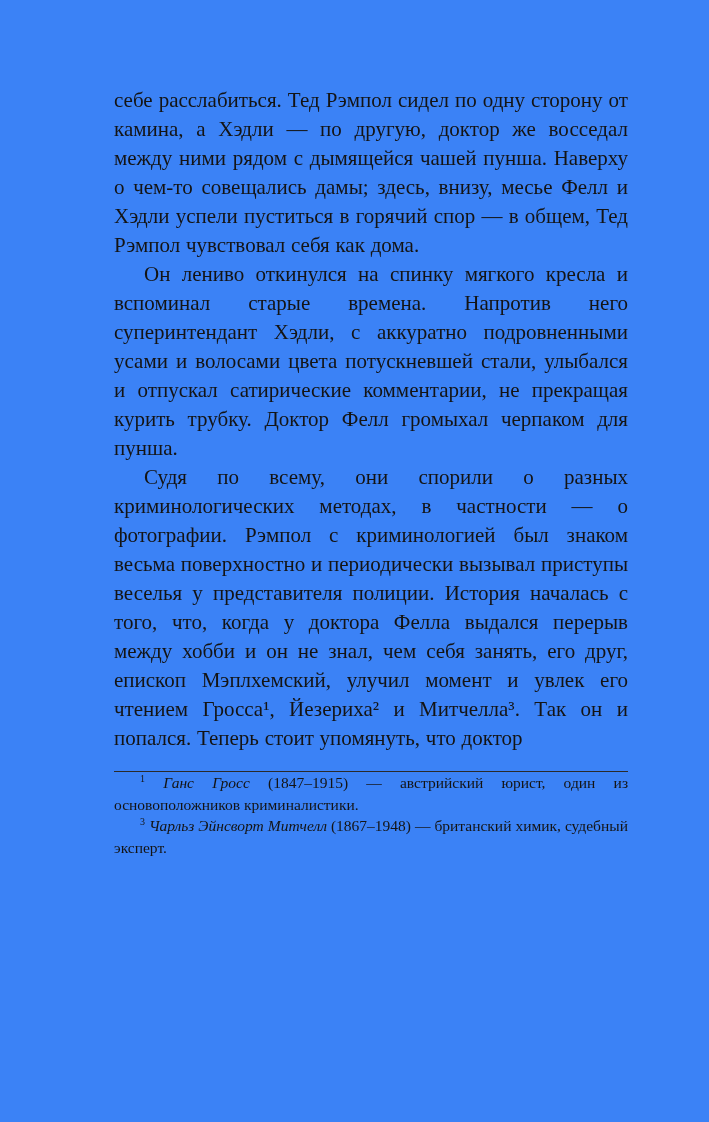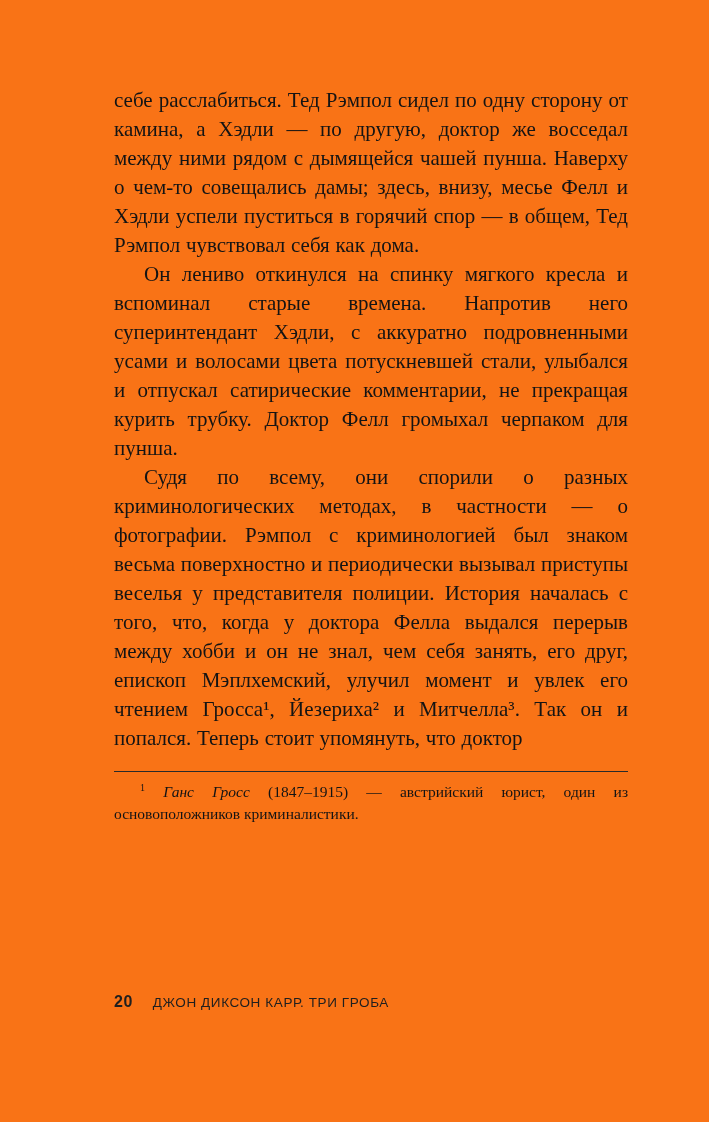--- a/index.html
+++ b/index.html
@@ -11,21 +11,21 @@
     height: 1122px;
     background: #ffffff;
     color: #141414;
     font-family: "Liberation Serif", serif;
     position: relative;
     overflow: hidden;
   }
   .page {
     position: absolute;
     inset: 0;
-    background: #f97316;
+    background: #3b82f6;
   }
   .text-block {
     position: absolute;
     left: 114px;
     top: 86px;
     width: 514px;
   }
   .para {
     margin: 0;
     font-size: 21px;
@@ -39,21 +39,21 @@
   .para.first {
     text-indent: 0;
   }
   .footnote-rule {
     margin-top: 18px;
     height: 0;
     border-top: 1px solid #2a2a2a;
     width: 100%;
   }
   .footnotes {
-    margin-top: 9px;
+    margin-top: 0;
   }
   .footnote {
     margin: 0;
     font-size: 15.5px;
     line-height: 21.5px;
     text-align: justify;
     text-indent: 26px;
     hyphens: auto;
     -webkit-hyphens: auto;
   }
@@ -99,23 +99,20 @@
 
     <p class="para">Судя по всему, они спорили о разных криминологических методах, в частности — о фотографии. Рэмпол с криминологией был знаком весьма поверхностно и периодически вызывал приступы веселья у представителя полиции. История началась с того, что, когда у доктора Фелла выдался перерыв между хобби и он не знал, чем себя занять, его друг, епископ Мэплхемский, улучил момент и увлек его чтением Гросса¹, Йезериха² и Митчелла³. Так он и попался. Теперь стоит упомянуть, что доктор</p>
 
     <div class="footnote-rule"></div>
 
     <section class="footnotes">
 
       <p class="footnote"><sup>1</sup> <i class="fn-name">Ганс Гросс</i> <span>(1847–1915) — австрийский юрист, один из основоположников криминалистики.</span></p>
 
 
+      <p class="footnote"><sup>3</sup> <i class="fn-name">Чарльз Эйнсворт Митчелл</i> <span>(1867–1948) — британский химик, судебный эксперт.</span></p>
 
     </section>
 
   </main>
 
-  <footer class="page-footer">
-    <span class="page-number">20</span>
-    <span class="running-title">ДЖОН ДИКСОН КАРР. ТРИ ГРОБА</span>
-  </footer>
 
 </div>
 
 </body></html>

